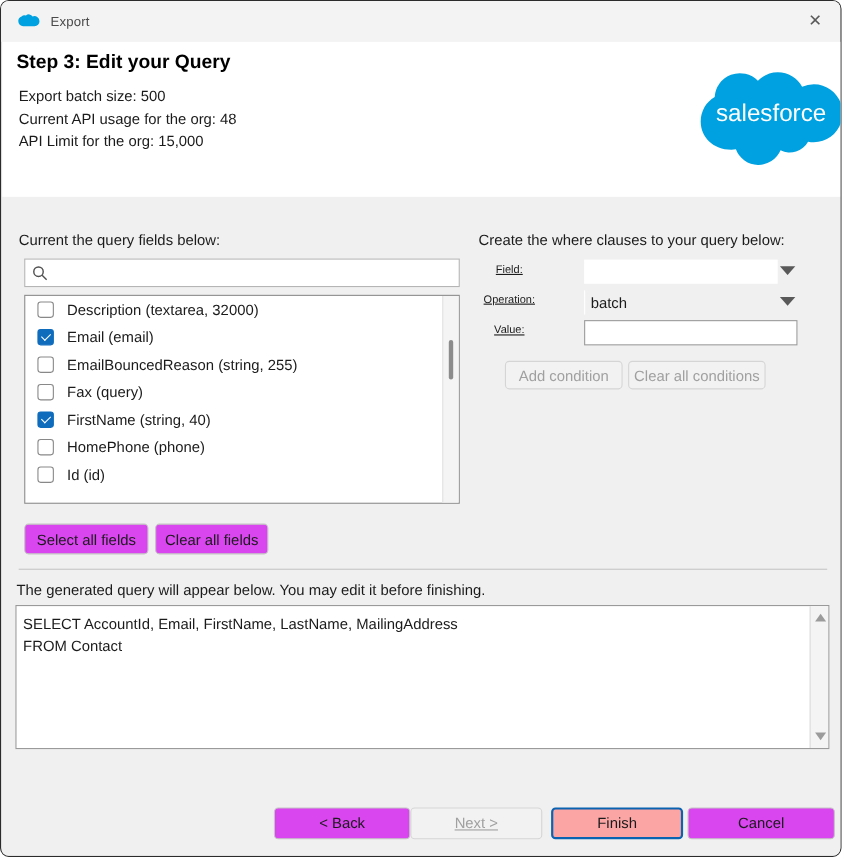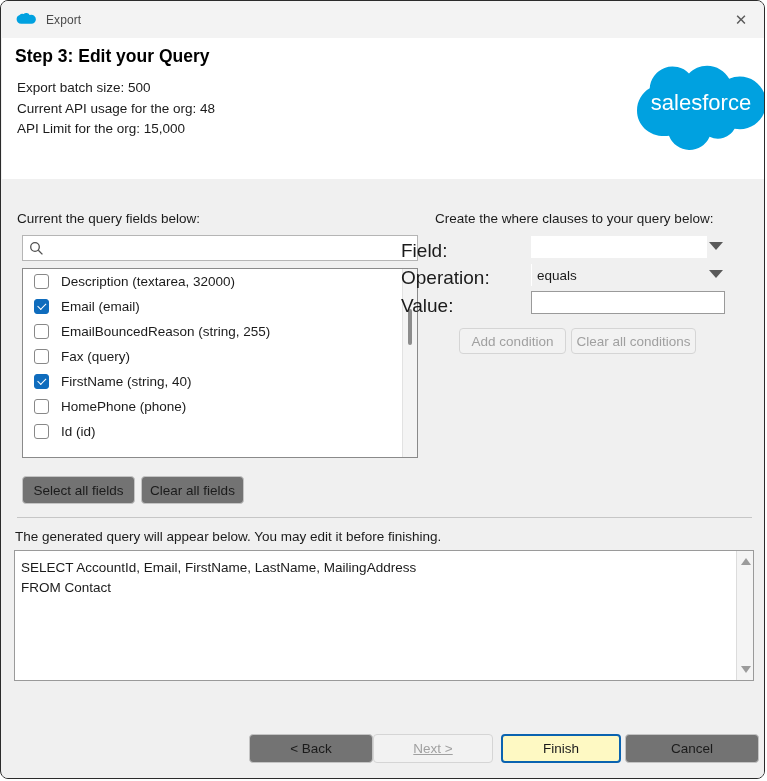--- a/index.html
+++ b/index.html
@@ -198,53 +198,54 @@
   .list-thumb {
     position: absolute;
     left: 5px; top: 40px;
     width: 4px; height: 36px;
     background: #8c8c8c;
     border-radius: 2px;
   }
 
   .btn {
     position: absolute;
-    background: #737373;
+    background: #d946ef;
     border: 1px solid #c4c4c4;
     border-radius: 4px;
     font-family: "Liberation Sans", sans-serif;
     font-size: 13.5px;
     color: #1b1b1b;
     box-sizing: border-box;
     display: flex;
     align-items: center;
     justify-content: center;
     white-space: nowrap;
   }
   .btn.disabled {
     color: #a0a0a0;
     background: #f2f2f2;
     border-color: #d5d5d5;
   }
   .btn.primary-focus {
     border: 2px solid #0a63b0;
-    background: #fef9c3;
+    background: #fca5a5;
   }
 
   .select-all-btn { left: 21px;  top: 475px; width: 113px; height: 28px; }
   .clear-all-btn  { left: 140px; top: 475px; width: 103px; height: 28px; }
 
   
   .right-label { left: 434px; top: 210px; }
   .form-lbl {
     position: absolute;
-    font-size: 19px;
-    color: #1b1b1b;
-    text-align: left;
+    font-size: 10px;
+    color: #1b1b1b;
+    text-align: center;
     white-space: nowrap;
+    text-decoration: underline;
   }
   .field-lbl { left: 400px; top: 239px; width: 124px; }
   .oper-lbl  { left: 400px; top: 266px; width: 124px; }
   .value-lbl { left: 400px; top: 294px; width: 124px; }
 
   .combo {
     position: absolute;
     height: 22px;
     box-sizing: border-box;
     display: flex;
@@ -439,21 +440,21 @@
   <div class="lbl right-label">Create the where clauses to your query below:</div>
 
   <div class="form-lbl field-lbl">Field:</div>
   <div class="combo combo-field">
     <span class="combo-text"></span>
   </div>
   <span class="caret caret-field"></span>
 
   <div class="form-lbl oper-lbl">Operation:</div>
   <div class="combo combo-oper">
-    <span class="combo-text">equals</span>
+    <span class="combo-text">batch</span>
   </div>
   <span class="caret caret-oper"></span>
 
   <div class="form-lbl value-lbl">Value:</div>
   <input class="value-input" type="text" value="" style="">
 
   <div class="btn disabled add-cond-btn">
     <span>Add condition</span>
   </div>
   <div class="btn disabled clear-cond-btn">

